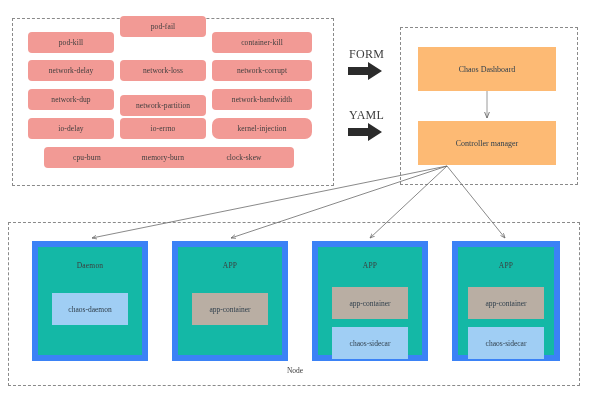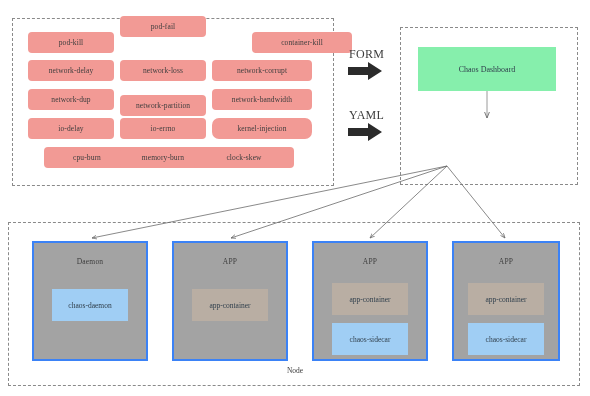--- a/index.html
+++ b/index.html
@@ -38,21 +38,21 @@
     align-items: center;
     justify-content: center;
     text-align: center;
     line-height: 1;
     letter-spacing: 0.1px;
   }
 
   
   .blue-box {
     position: absolute;
-    background: #86efac;
+    background: #fdba74;
     color: #31404d;
     font-size: 8px;
     display: flex;
     align-items: center;
     justify-content: center;
     text-align: center;
     box-sizing: border-box;
   }
   #box-dashboard  { left: 418px; top: 47px;  width: 138px; height: 44px; }
   #box-controller { left: 418px; top: 121px; width: 138px; height: 44px; }
@@ -66,22 +66,22 @@
   }
   #label-form { left: 349px; top: 47px; }
   #label-yaml { left: 349px; top: 108px; }
   .fat-arrow { position: absolute; }
   #arrow-form { left: 348px; top: 62px; }
   #arrow-yaml { left: 348px; top: 123px; }
 
   
   .pod {
     position: absolute;
-    border: 2px solid #3b82f6;
-    background: #a3a3a3;
+    border: 6px solid #3b82f6;
+    background: #14b8a6;
     box-sizing: border-box;
   }
 
   .pod-title {
     position: absolute;
     top: 14px;
     left: 0;
     right: 0;
     text-align: center;
     font-size: 7.5px;
@@ -124,21 +124,21 @@
 </style>
 </head>
 <body>
 
 <div id="canvas">
 
   <div class="panel" id="panel-experiments"></div>
   <div id="chips-host">
       <div class="chip" style="left: 28px; top: 32px; width: 86px;">pod-kill</div>
       <div class="chip" style="left: 120px; top: 16px; width: 86px;">pod-fail</div>
-      <div class="chip" style="left: 212px; top: 32px; width: 100px; margin-left: 40px;">container-kill</div>
+      <div class="chip" style="left: 212px; top: 32px; width: 100px;">container-kill</div>
       <div class="chip" style="left: 28px; top: 60px; width: 86px;">network-delay</div>
       <div class="chip" style="left: 120px; top: 60px; width: 86px;">network-loss</div>
       <div class="chip" style="left: 212px; top: 60px; width: 100px;">network-corrupt</div>
       <div class="chip" style="left: 28px; top: 89px; width: 86px;">network-dup</div>
       <div class="chip" style="left: 120px; top: 89px; width: 86px; margin-top: 6px;">network-partition</div>
       <div class="chip" style="left: 212px; top: 89px; width: 100px;">network-bandwidth</div>
       <div class="chip" style="left: 28px; top: 118px; width: 86px;">io-delay</div>
       <div class="chip" style="left: 120px; top: 118px; width: 86px;">io-errno</div>
       <div class="chip" style="left: 212px; top: 118px; width: 100px; border-radius: 7px;">kernel-injection</div>
       <div class="chip" style="left: 28px; top: 147px; width: 86px; margin-left: 16px;">cpu-burn</div>
@@ -151,20 +151,21 @@
     <path d="M0 5 H20 V0 L34 9 L20 18 V13 H0 Z" fill="#2b2b2b"></path>
   </svg>
 
   <div class="io-label" id="label-yaml">YAML</div>
   <svg class="fat-arrow" id="arrow-yaml" width="34" height="18" viewBox="0 0 34 18">
     <path d="M0 5 H20 V0 L34 9 L20 18 V13 H0 Z" fill="#2b2b2b"></path>
   </svg>
 
   <div class="panel" id="panel-control"></div>
   <div class="blue-box" id="box-dashboard">Chaos Dashboard</div>
+  <div class="blue-box" id="box-controller">Controller manager</div>
 
   <div class="panel" id="panel-node"></div>
   <div id="pods-host">
       <div class="pod" style="left: 32px; width: 116px; top: 241px; height: 120px;">
         <div class="pod-title">Daemon</div>
         <div class="container-box blue" style="top: 46px;">chaos-daemon</div>
       </div>
       <div class="pod" style="left: 172px; width: 116px; top: 241px; height: 120px;">
         <div class="pod-title">APP</div>
         <div class="container-box tan" style="top: 46px;">app-container</div>

